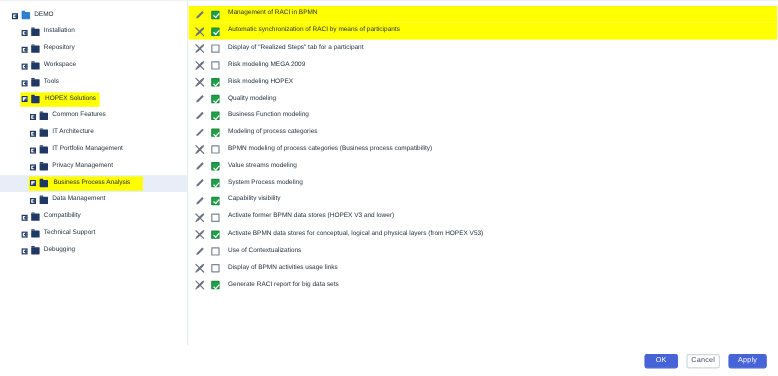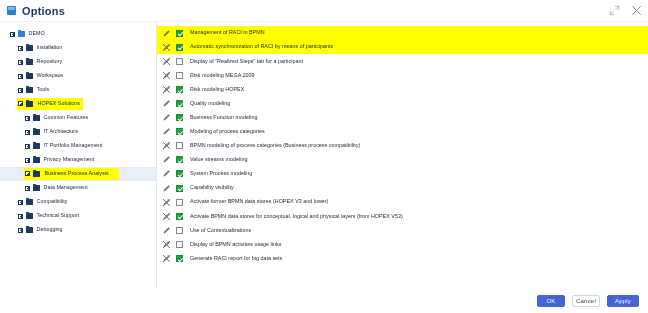--- a/index.html
+++ b/index.html
@@ -245,39 +245,20 @@
     color: #3a4a5c;
     border-color: #cfd6de;
   }
   .btn-apply { min-width: 32px; }
 </style>
 </head>
 <body>
 
 <div class="window">
 
-  <div class="titlebar">
-    <div class="title-icon"></div>
-    <div class="title-text">Options</div>
-    <div class="titlebar-actions">
-      <div class="tb-btn">
-        <svg width="11" height="11" viewBox="0 0 11 11">
-          <path d="M6.2 1.2 H9.8 V4.8" fill="none" stroke="#8a94a0" stroke-width="0.9" stroke-linecap="round" stroke-linejoin="round"></path>
-          <path d="M4.8 9.8 H1.2 V6.2" fill="none" stroke="#8a94a0" stroke-width="0.9" stroke-linecap="round" stroke-linejoin="round"></path>
-          <path d="M9.8 1.2 L6.6 4.4" fill="none" stroke="#8a94a0" stroke-width="0.9" stroke-linecap="round"></path>
-          <path d="M1.2 9.8 L4.4 6.6" fill="none" stroke="#8a94a0" stroke-width="0.9" stroke-linecap="round"></path>
-        </svg>
-      </div>
-      <div class="tb-btn">
-        <svg width="11" height="11" viewBox="0 0 11 11">
-          <path d="M1.6 1.6 L9.4 9.4 M9.4 1.6 L1.6 9.4" fill="none" stroke="#5c6672" stroke-width="1" stroke-linecap="round"></path>
-        </svg>
-      </div>
-    </div>
-  </div>
 
   <div class="body">
 
     <div class="sidebar">
         <div class="tree-row">
           <div class="tree-inner" style="margin-left: 10px;">
             <span class="tree-expander"></span>
             <span class="tree-folder root"></span>
             <span class="tree-label">DEMO</span>
           </div>

